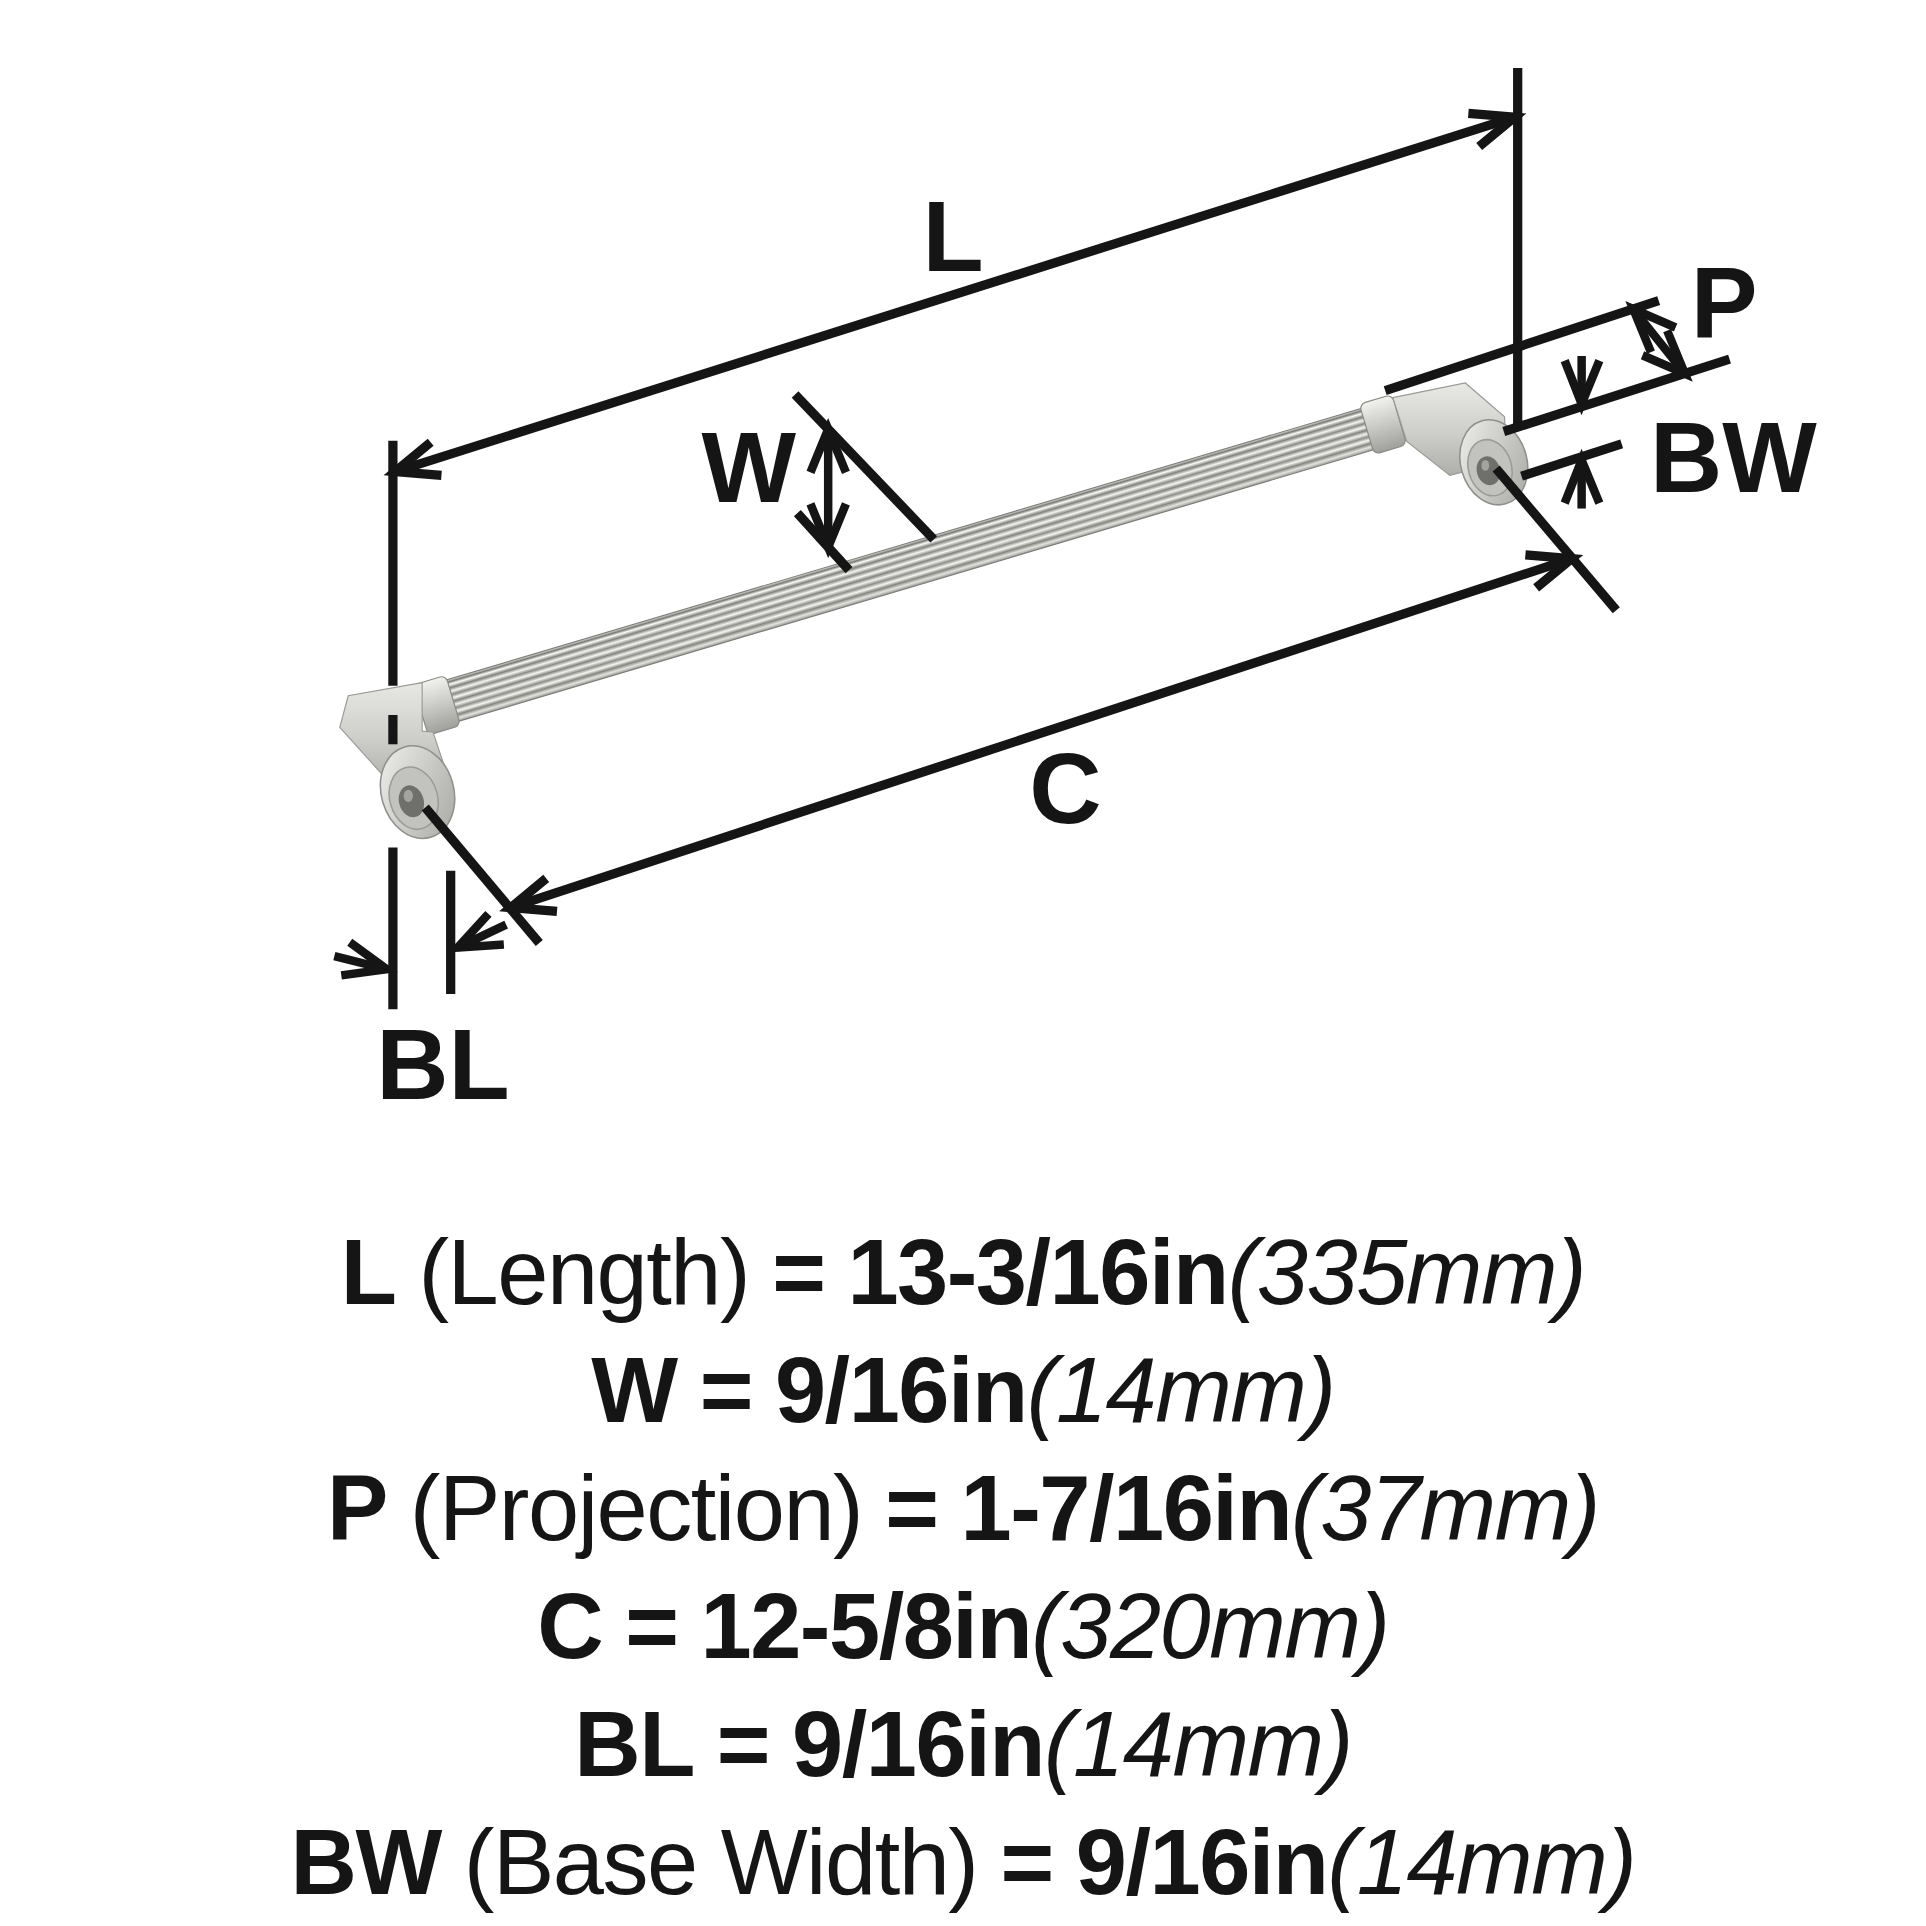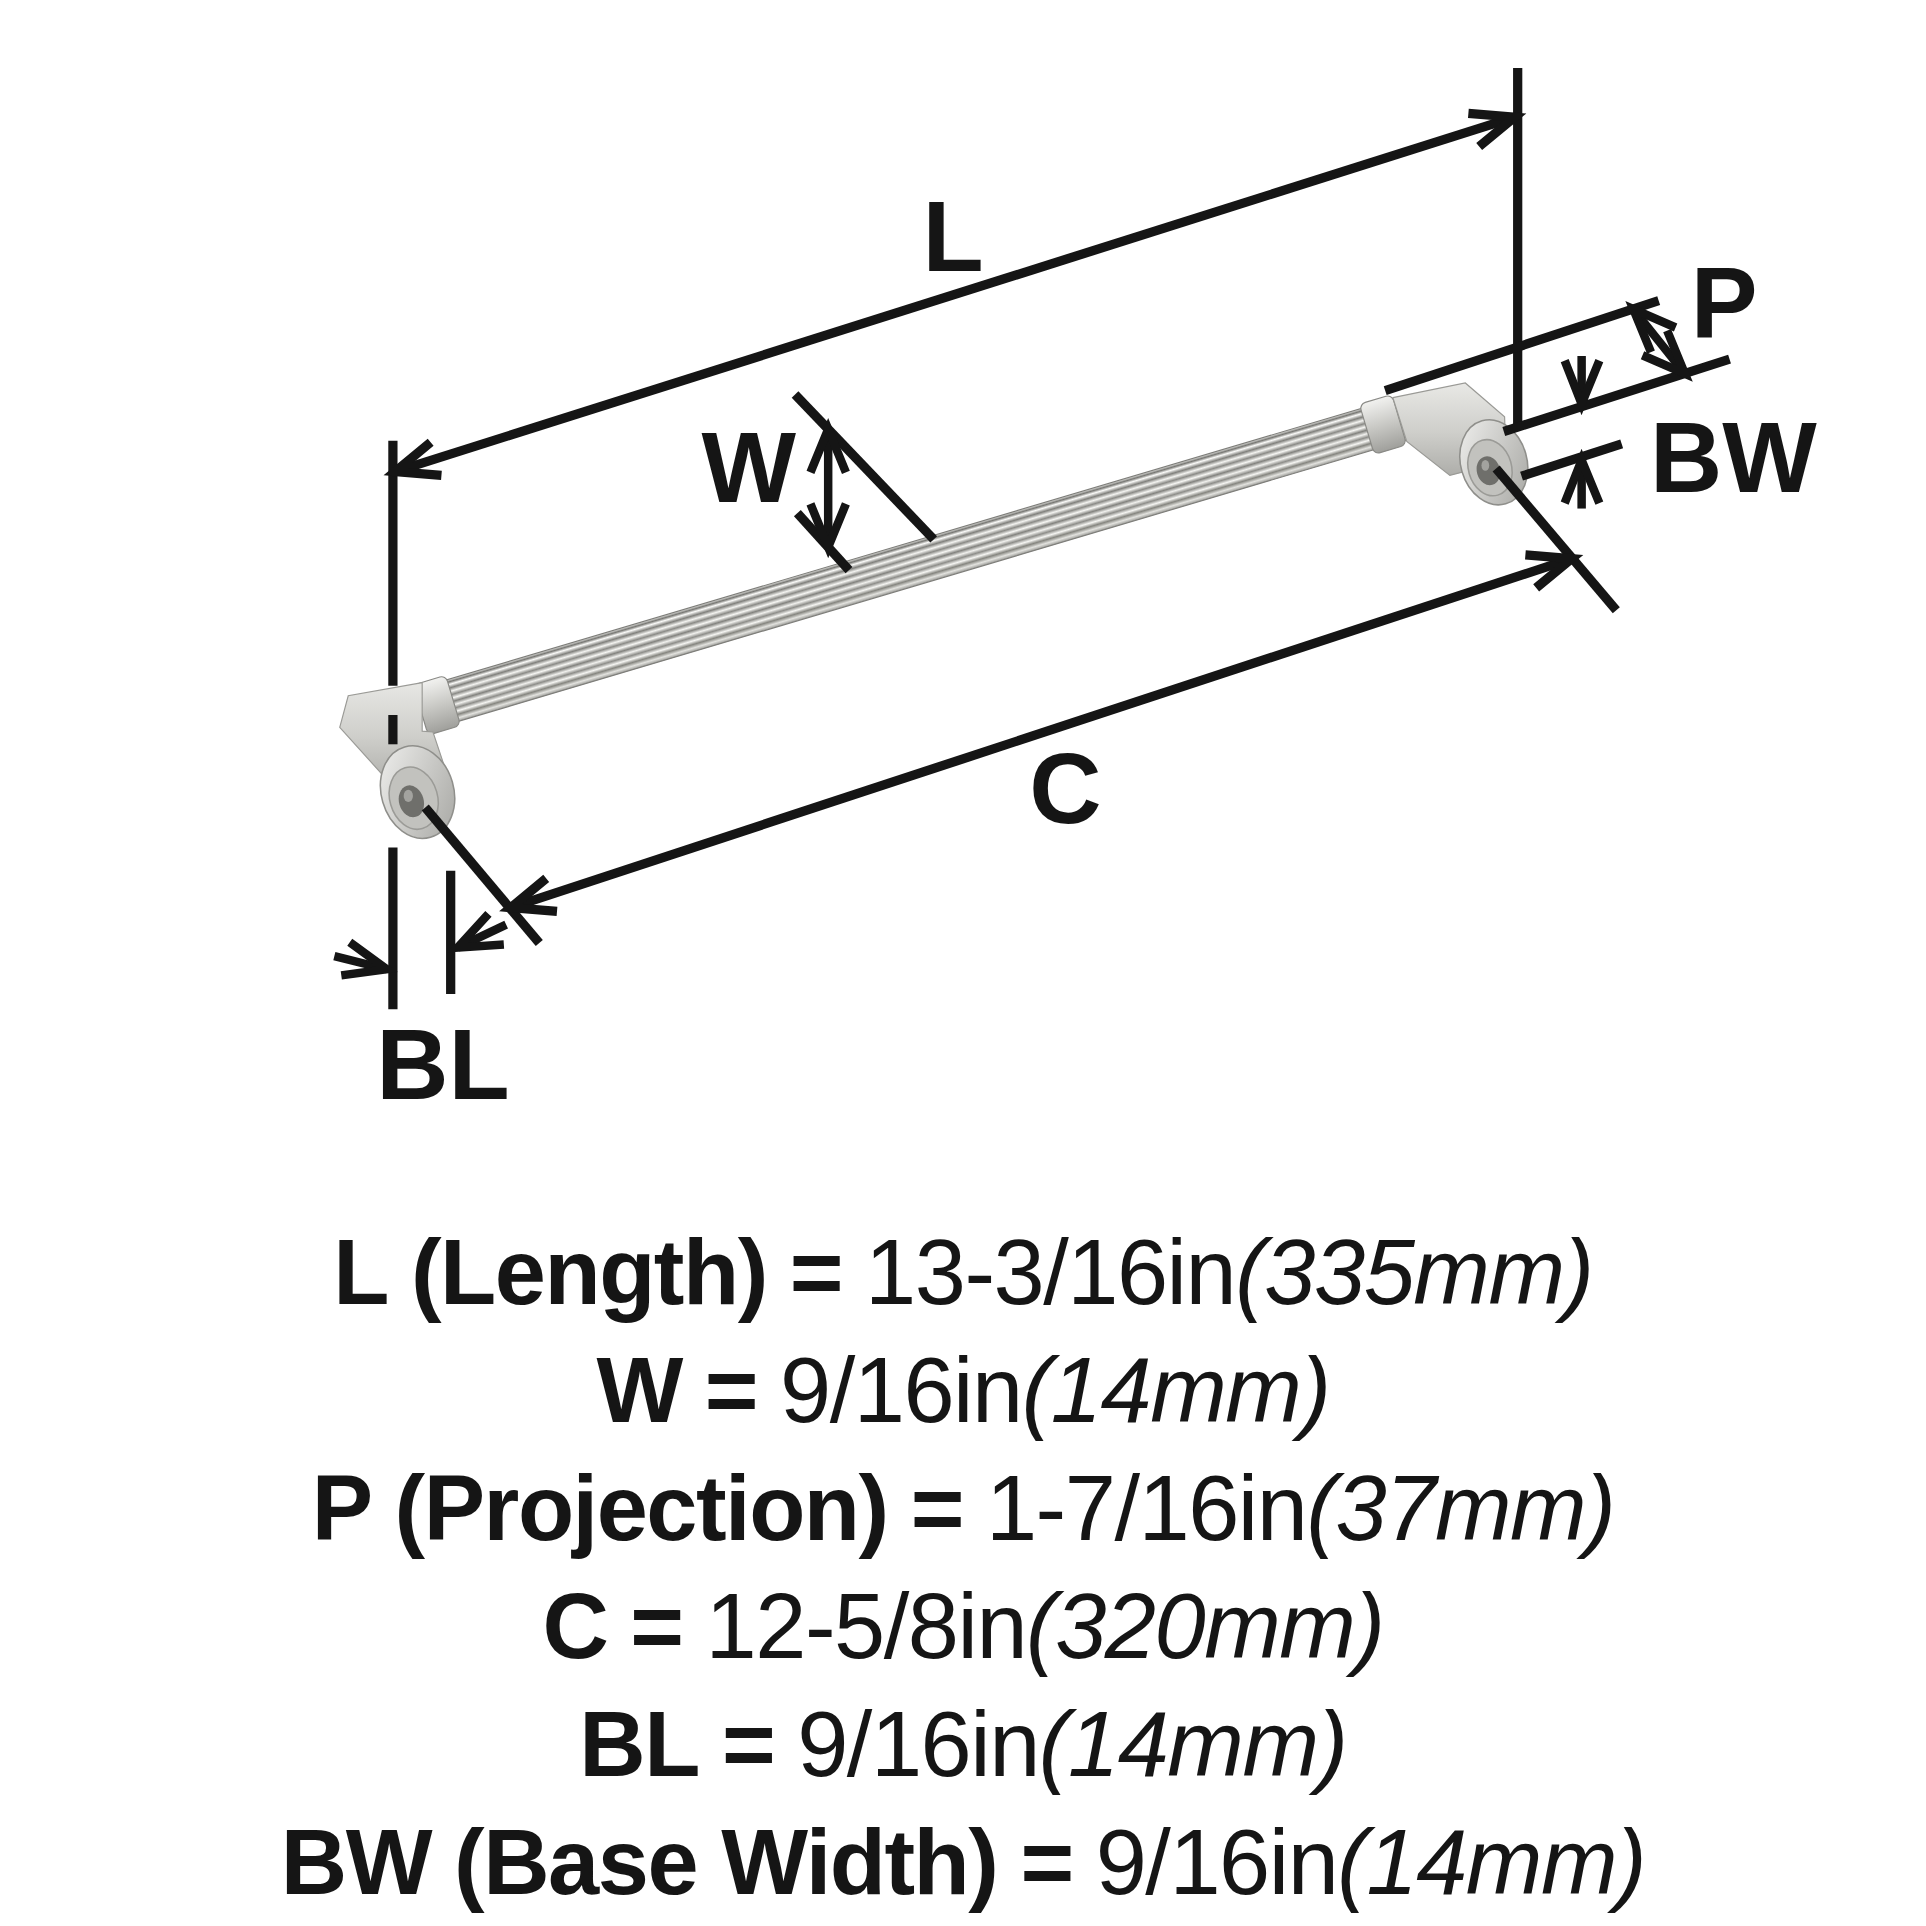--- a/index.html
+++ b/index.html
@@ -26,23 +26,23 @@
   }
   #specs {
     position:absolute; left:0; top:1213px; width:1926px;
     display:flex; flex-direction:column; align-items:center;
   }
   .spec-row {
     height:118px; display:flex; align-items:center; justify-content:center;
     font-size:92px; letter-spacing:-1.5px; white-space:pre;
   }
   .spec-row .sym  { font-weight:bold; margin-right:23px; }
-  .spec-row .name { font-weight:bold; margin-right:23px; }
+  .spec-row .name { font-weight:normal; margin-right:23px; }
   .spec-row .eq   { font-weight:bold; margin-right:23px; }
-  .spec-row .val  { font-weight:normal; }
+  .spec-row .val  { font-weight:bold; }
   .spec-row .met  { font-weight:normal;font-style:italic; }
 </style>
 </head>
 <body>
 
 <svg id="diagram" width="1926" height="1202" viewBox="0 0 2500 1560" xmlns="http://www.w3.org/2000/svg">
   <defs>
     <linearGradient id="flute" x1="0" y1="893" x2="0" y2="949" gradientUnits="userSpaceOnUse">
       <stop offset="0" stop-color="#e8e8e5"></stop>
       <stop offset="0.06" stop-color="#777773"></stop>

